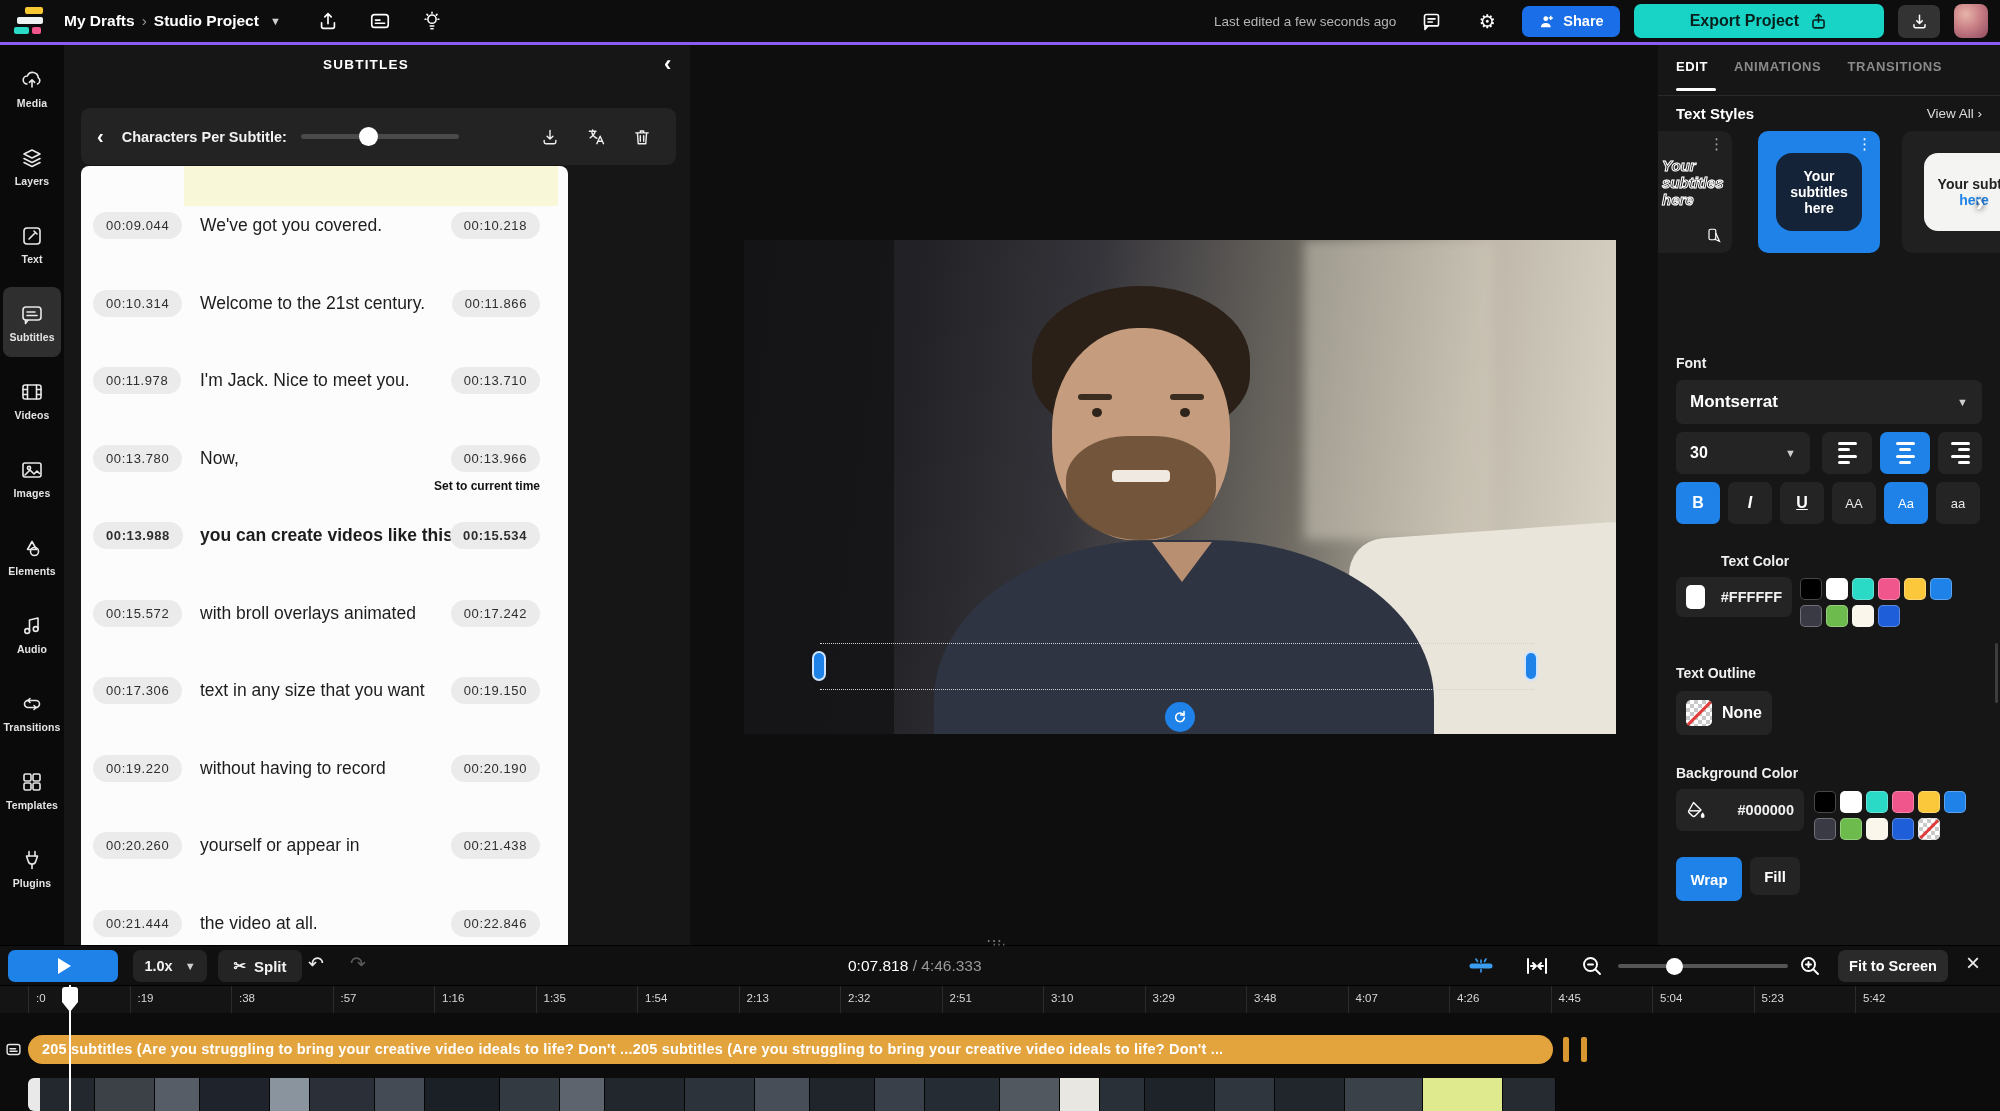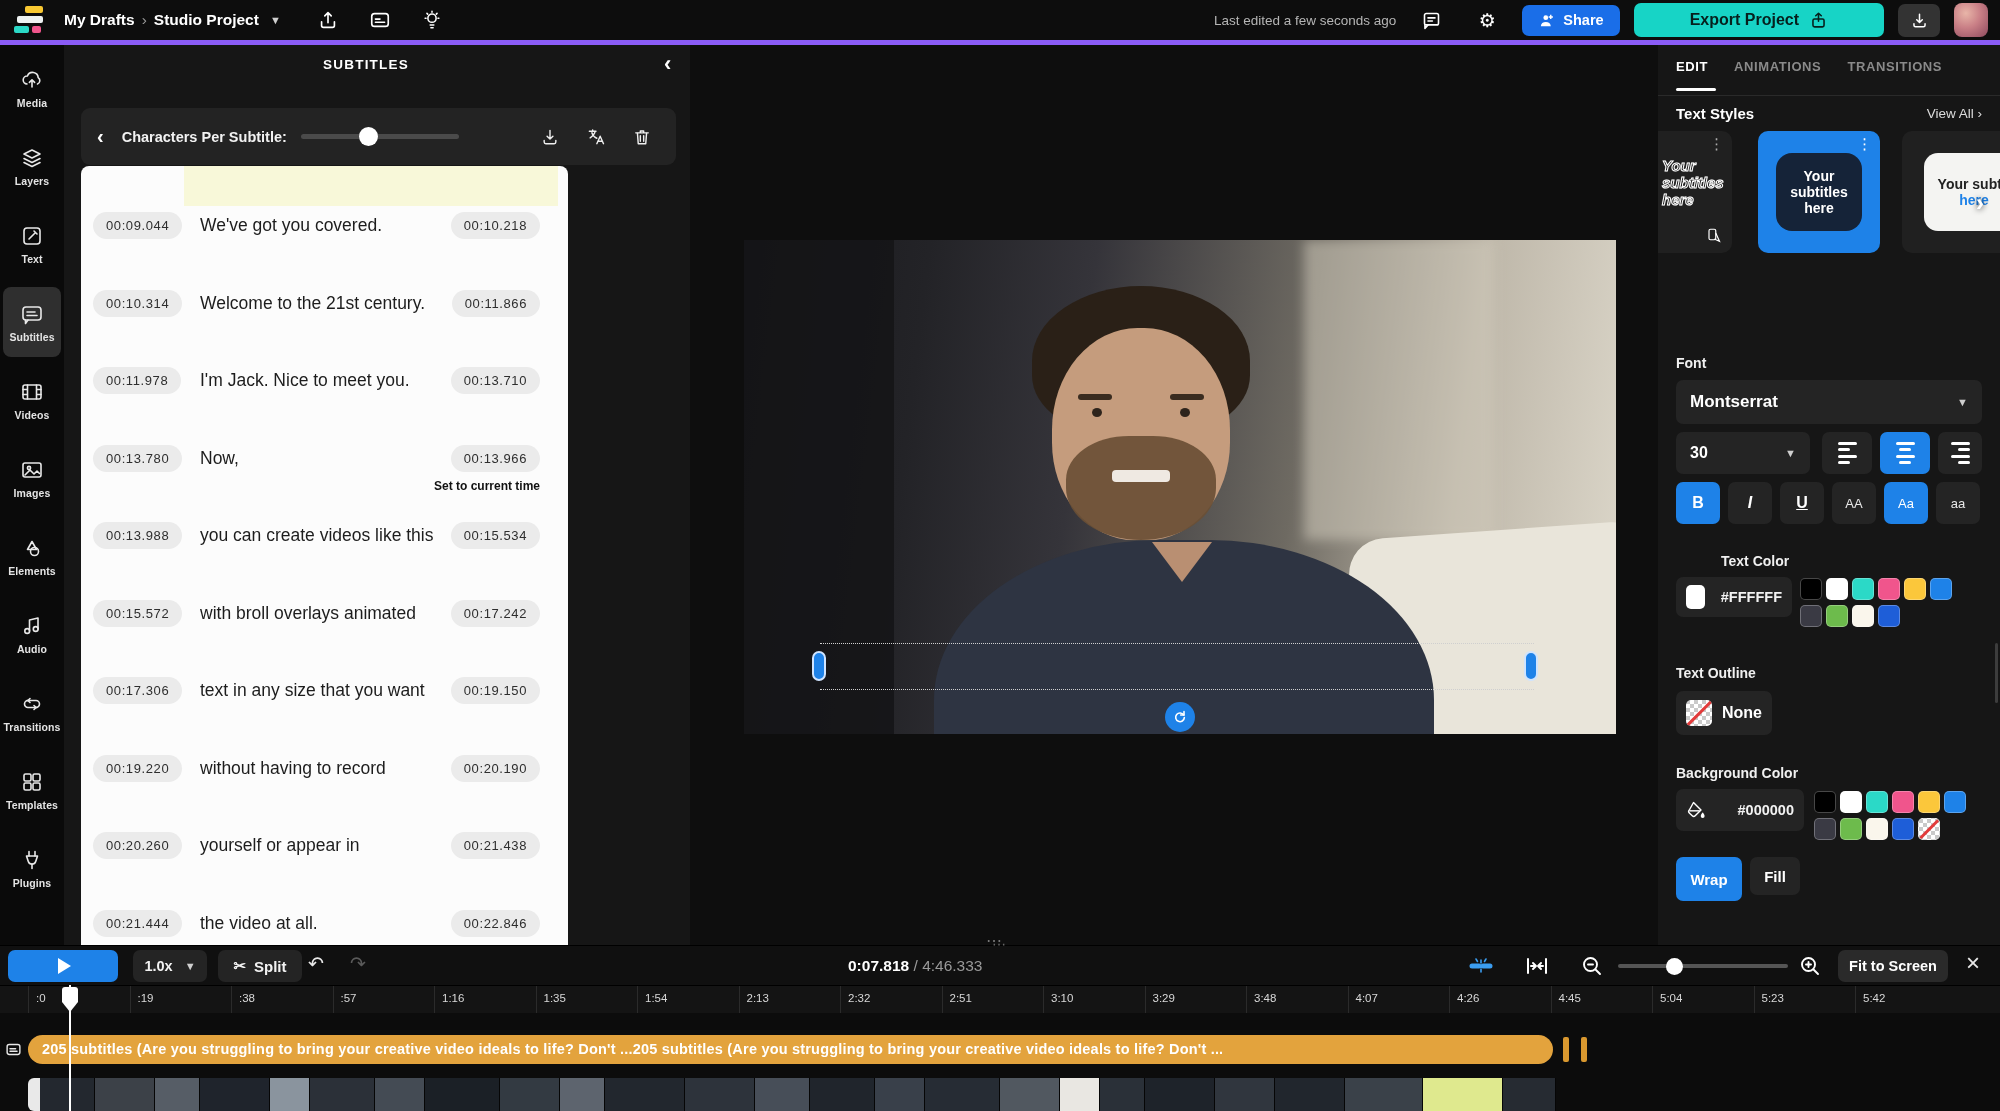--- a/index.html
+++ b/index.html
@@ -2,21 +2,21 @@
 <html><head>
 <meta charset="utf-8">
 <style>
   html,body{margin:0;padding:0;background:#000;}
   *{box-sizing:border-box;font-family:"Liberation Sans",sans-serif;}
   #app{position:relative;width:2000px;height:1111px;background:#0c0c0c;overflow:hidden;color:#fff;}
   .abs{position:absolute;}
   svg{display:block;}
 
   
-  #topbar{left:0;top:0;width:2000px;height:45px;background:#0d0d0d;display:flex;align-items:center;border-bottom:5px solid #8b5cf6;}
+  #topbar{left:0;top:0;width:2000px;height:45px;background:#0d0d0d;display:flex;align-items:center;border-bottom:3px solid #8b5cf6;}
   .logo{width:34px;height:28px;margin-left:14px;display:flex;flex-direction:column;gap:3px;}
   .logo div{height:7px;border-radius:2px;}
   .lg1{width:18px;margin-left:11px;background:#f8c832;}
   .lg2{width:26px;margin-left:3px;background:#eef2f2;}
   .lg3{display:flex;gap:3px;background:none !important;}
   .lg3 b{display:block;width:15px;height:7px;border-radius:2px;background:#2bd9c7;}
   .lg3 i{display:block;width:9px;height:7px;border-radius:2px;background:#f0558c;}
   .crumdie{display:flex;align-items:center;gap:7px;margin-left:14px;font-size:15.5px;font-weight:700;color:#fff;}
   .crumb-sep{color:#9a9a9a;font-weight:400;}
   .chev{color:#cfcfcf;font-size:11px;margin-left:4px;}
@@ -124,21 +124,21 @@
   
   #transport{left:0;top:945px;width:2000px;height:40px;background:#101010;border-top:1px solid #000;}
   .play-btn{left:8px;top:4px;width:110px;height:32px;background:#1e82e8;border-radius:7px;display:flex;align-items:center;justify-content:center;}
   .play-tri{width:0;height:0;border-left:13px solid #fff;border-top:8px solid transparent;border-bottom:8px solid transparent;margin-left:3px;}
   .t-btn{position:absolute;top:4px;height:32px;background:#242424;border-radius:7px;display:flex;align-items:center;justify-content:center;gap:8px;color:#f2f2f2;}
   .speed{left:133px;width:74px;font-size:14.5px;font-weight:600;}
   .split{left:218px;width:84px;font-size:15px;font-weight:600;}
   .undo{left:308px;top:6px;font-size:19px;color:#e8e8e8;}
   .redo{left:350px;top:6px;font-size:19px;color:#5a5a5a;}
   .timecode{left:848px;top:11px;font-size:15.5px;}
-  .tc-cur{font-weight:700;color:#fff;}
+  .tc-cur{font-weight:400;color:#fff;}
   .tc-sep,.tc-tot{color:#9a9a9a;}
   .transport-dots{left:992px;top:-10px;color:#666;font-size:14px;letter-spacing:1px;}
   .snap-ic{left:1468px;top:8px;}
   .fit-ic{left:1524px;top:8px;}
   .zoomout-ic{left:1580px;top:8px;}
   .zoom-slider{left:1618px;top:18px;width:170px;height:4px;background:#555;border-radius:2px;}
   .zoom-knob{left:48px;top:-6px;width:17px;height:17px;border-radius:50%;background:#fff;position:absolute;}
   .zoomin-ic{left:1798px;top:8px;}
   .fit-screen{left:1838px;top:4px;width:110px;height:32px;background:#2a2a2a;border-radius:7px;display:flex;align-items:center;justify-content:center;font-size:14.5px;font-weight:600;color:#fff;}
   .close-x{left:1966px;top:3px;font-size:24px;color:#e8e8e8;}
@@ -371,21 +371,21 @@
             <span class="subtext">I'm Jack. Nice to meet you.</span>
             <span class="pill end">00:13.710</span>
             <span class="rownote"></span>
           </div>
           <div class="subrow" style="top: 278.5px;">
             <span class="pill start">00:13.780</span>
             <span class="subtext">Now,</span>
             <span class="pill end">00:13.966</span>
             <span class="rownote">Set to current time</span>
           </div>
-          <div class="subrow" style="top: 356px;">
+          <div class="subrow" style="top: 356px; font-weight: bold;">
             <span class="pill start">00:13.988</span>
             <span class="subtext">you can create videos like this</span>
             <span class="pill end">00:15.534</span>
             <span class="rownote"></span>
           </div>
           <div class="subrow" style="top: 433.5px;">
             <span class="pill start">00:15.572</span>
             <span class="subtext">with broll overlays animated</span>
             <span class="pill end">00:17.242</span>
             <span class="rownote"></span>

